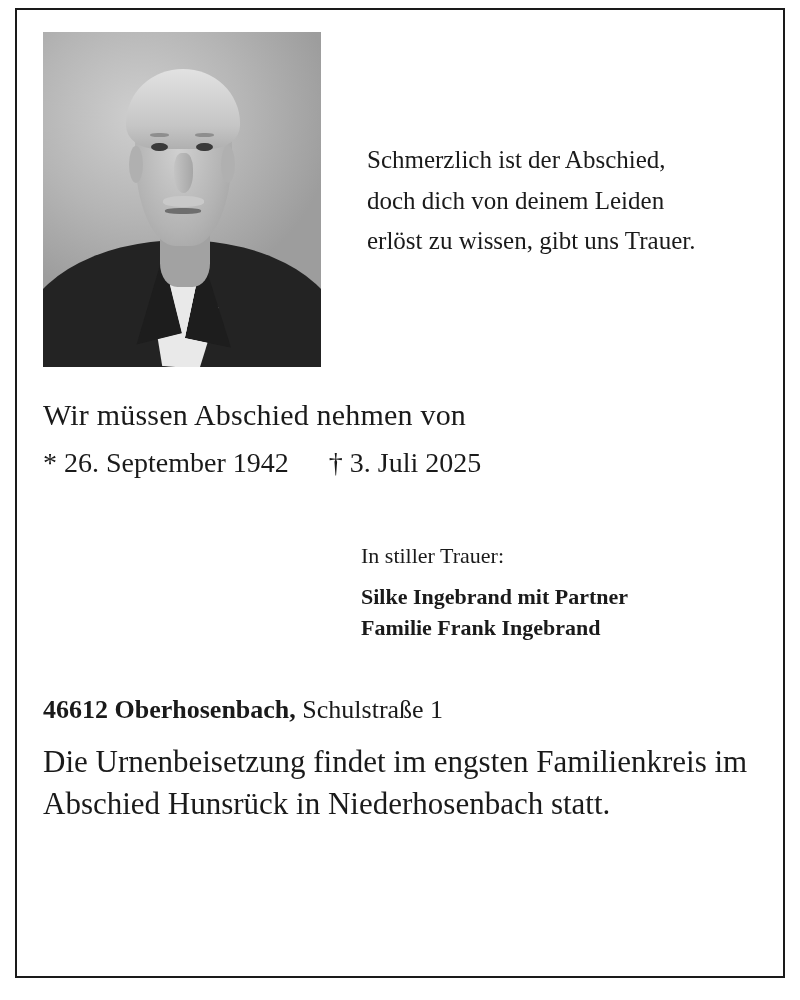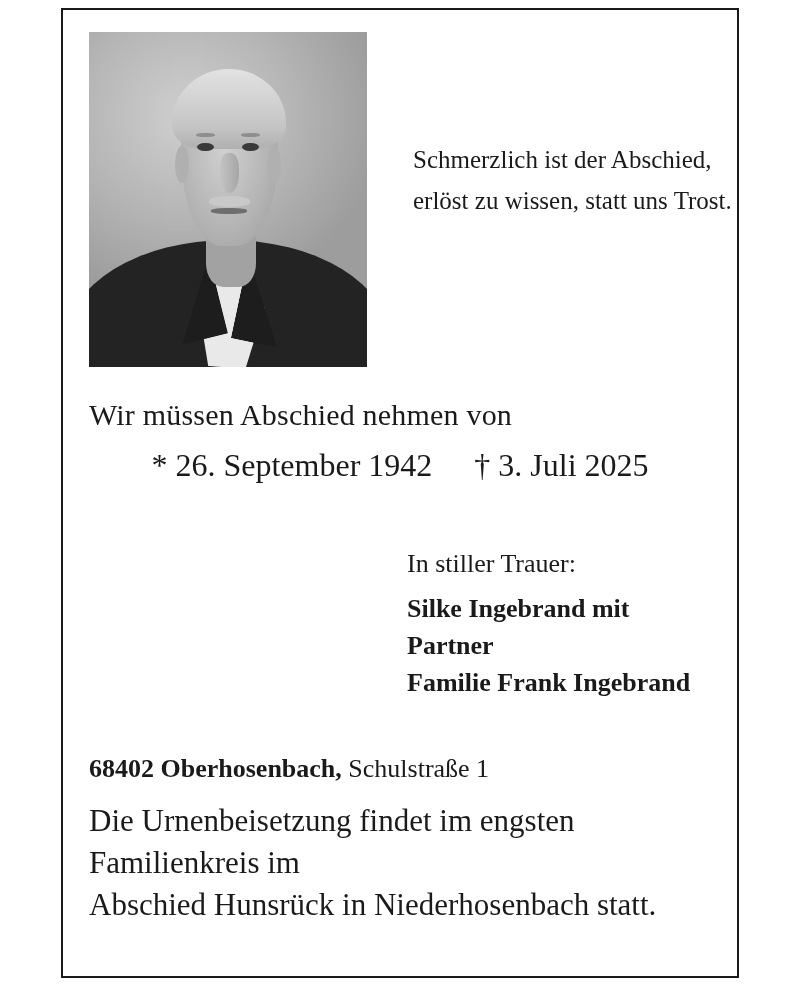--- a/index.html
+++ b/index.html
@@ -9,21 +9,21 @@
   }
   body {
     width: 800px;
     height: 1000px;
     font-family: "Liberation Serif", serif;
     color: #1a1a1a;
     overflow: hidden;
   }
   .notice {
     position: relative;
-    width: 678px;
+    width: 770px;
     height: 970px;
     margin: 8px auto 0 auto;
     border: 2px solid #1a1a1a;
     background: #ffffff;
     box-sizing: border-box;
     padding: 22px 26px 0 26px;
   }
 
   
   .top-row {
@@ -196,32 +196,31 @@
   }
   .name {
     text-align: center;
     font-size: 53px;
     font-weight: bold;
     line-height: 1.15;
     margin-top: 12px;
     letter-spacing: .5px;
   }
   .dates {
-    text-align: center;
-    font-size: 32px;
+    font-size: 28px;
     margin-top: 14px;
     white-space: nowrap;
   }
   .dates .sep { display: inline-block; width: 26px; }
 
   
   .mourners {
     margin-top: 62px;
     padding-left: 318px;
-    font-size: 26px;
+    font-size: 22px;
     line-height: 1.35;
   }
   .mourners .intro { margin-bottom: 10px; }
   .mourners .fam { font-weight: bold; line-height: 1.42; }
 
   
   .address {
     margin-top: 52px;
     font-size: 26px;
   }
@@ -254,42 +253,43 @@
       <div class="pt-brow pt-browR"></div>
       <div class="pt-eyeL"></div>
       <div class="pt-eyeR"></div>
       <div class="pt-nose"></div>
       <div class="pt-tache"></div>
       <div class="pt-mouth"></div>
     </div>
 
     <div class="verse">
       <div>Schmerzlich ist der Abschied,</div>
-      <div>erlöst zu wissen, statt uns Trost.</div>
+      <div>doch dich von deinem Leiden</div>
+      <div>erlöst zu wissen, gibt uns Trauer.</div>
     </div>
 
   </div>
 
   <div class="lead">Wir müssen Abschied nehmen von</div>
 
 
   <div class="dates">
     <span>* 26. September 1942</span>
     <span class="sep"></span>
     <span>† 3. Juli 2025</span>
   </div>
 
   <div class="mourners">
     <div class="intro">In stiller Trauer:</div>
     <div class="fam">Silke Ingebrand mit Partner</div>
     <div class="fam">Familie Frank Ingebrand</div>
   </div>
 
   <div class="address">
-    <span class="zip">68402 Oberhosenbach,</span>
+    <span class="zip">46612 Oberhosenbach,</span>
     <span>Schulstraße 1</span>
   </div>
 
   <div class="footer">
     <div>Die Urnenbeisetzung findet im engsten Familienkreis im</div>
     <div>Abschied Hunsrück in Niederhosenbach statt.</div>
   </div>
 
 </div>
 

